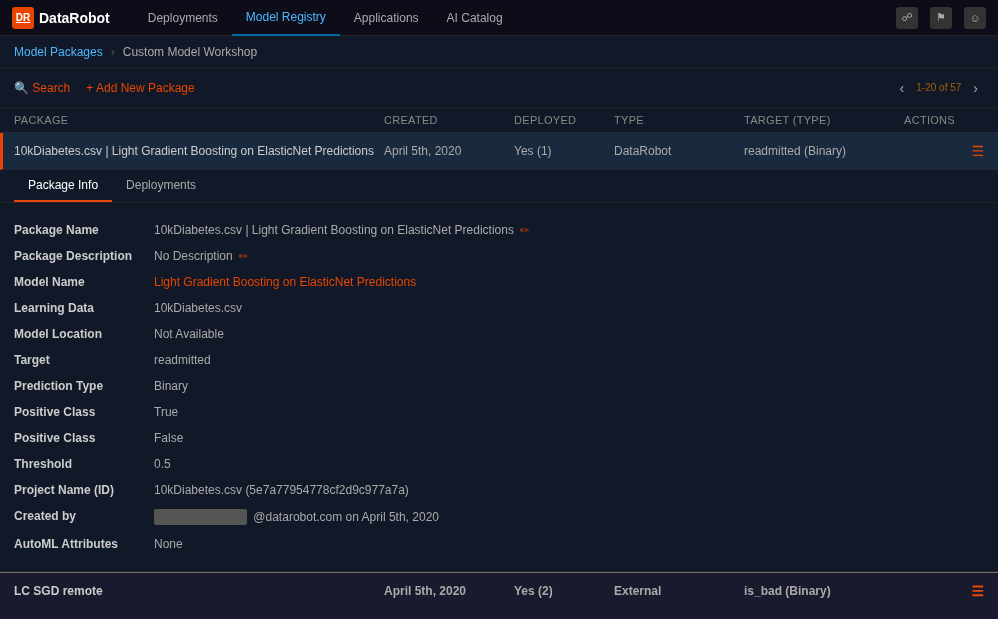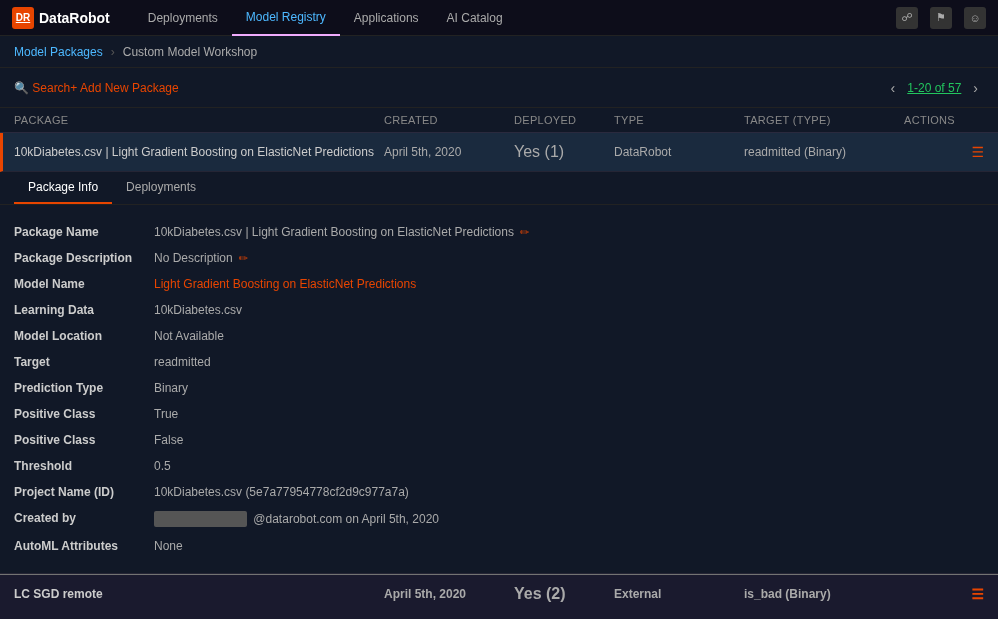--- a/index.html
+++ b/index.html
@@ -48,21 +48,21 @@
     .nav-item {
       color: #aaa;
       font-size: 12px;
       padding: 0 14px;
       height: 36px;
       display: flex;
       align-items: center;
       cursor: pointer;
       text-decoration: none;
     }
-    .nav-item.active { color: #4db8ff; border-bottom: 2px solid #f0abfc; }
+    .nav-item.active { color: #4db8ff; border-bottom: 2px solid #0369a1; }
     .nav-right {
       display: flex;
       align-items: center;
       gap: 12px;
     }
     .nav-icon {
       width: 22px;
       height: 22px;
       background: #333;
       border-radius: 3px;
@@ -104,20 +104,21 @@
       height: 40px;
       display: flex;
       align-items: center;
       padding: 0 14px;
       border-bottom: 1px solid #222;
       justify-content: space-between;
     }
     .toolbar-left {
       display: flex;
       align-items: center;
+      gap: 16px;
     }
     .toolbar-search {
       display: flex;
       align-items: center;
       gap: 4px;
       color: #e84500;
       font-size: 12px;
       cursor: pointer;
     }
     .toolbar-add {
@@ -135,23 +136,22 @@
     }
     .page-nav-btn {
       background: none;
       border: none;
       color: #aaa;
       font-size: 14px;
       cursor: pointer;
       padding: 2px 6px;
     }
     .page-info {
-      color: #22c55e;
-      font-size: 12px;
-      text-decoration: underline;
+      color: #a16207;
+      font-size: 10px;
     }
 
     
     .table-header {
       background: #111827;
       display: grid;
       grid-template-columns: 1fr 130px 100px 130px 160px 80px;
       padding: 6px 14px;
       border-bottom: 1px solid #2a2a3e;
     }
@@ -176,21 +176,21 @@
     .table-row.selected {
       background: #1a2a3e;
       border-left: 3px solid #e84500;
       padding-left: 11px;
     }
     .row-name {
       color: #ccc;
       font-size: 12px;
     }
     .row-date { color: #aaa; font-size: 12px; }
-    .row-deployed { color: #aaa; font-size: 16px; }
+    .row-deployed { color: #aaa; font-size: 12px; }
     .row-type { color: #aaa; font-size: 12px; }
     .row-target { color: #aaa; font-size: 12px; }
     .row-actions {
       display: flex;
       justify-content: flex-end;
     }
     .hamburger-icon {
       color: #e84500;
       font-size: 14px;
       cursor: pointer;

